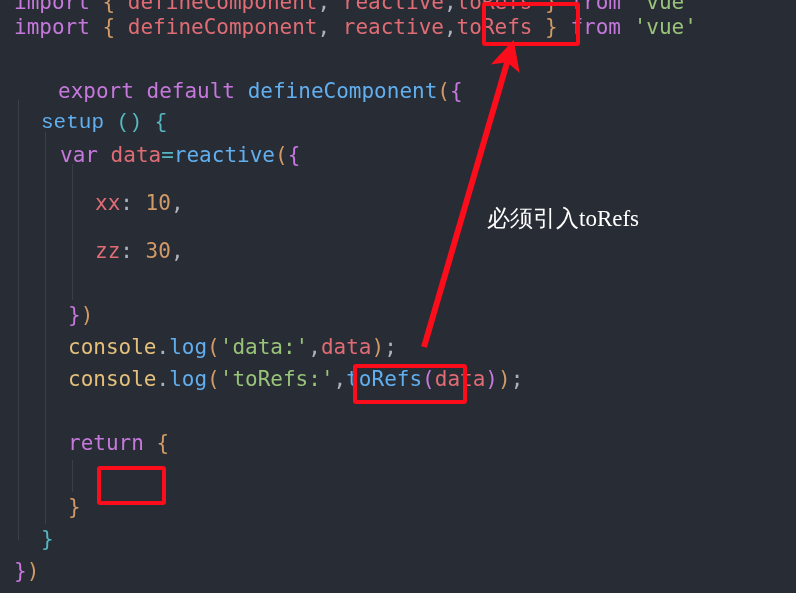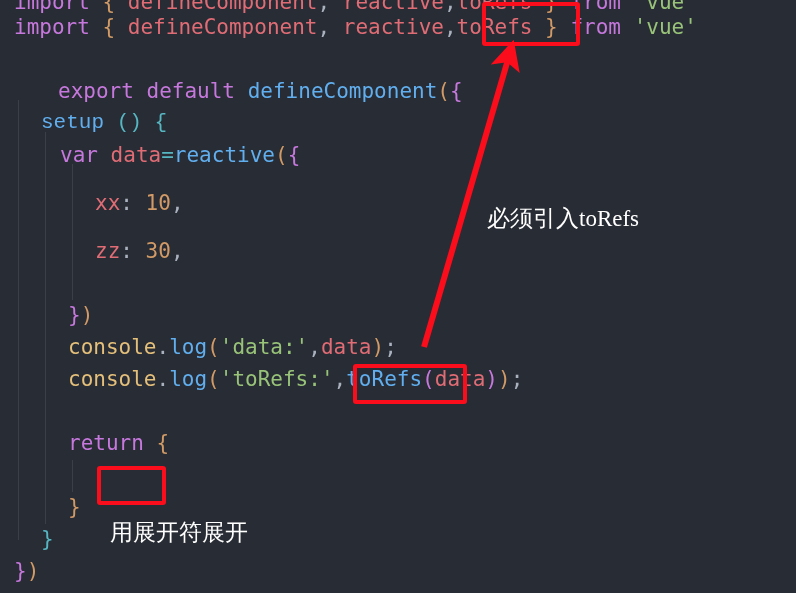--- a/index.html
+++ b/index.html
@@ -149,16 +149,15 @@
       <defs>
         <marker id="arrowhead" markerWidth="5" markerHeight="5" refX="2.2" refY="2.5" orient="auto" markerUnits="strokeWidth">
           <polygon points="0,0 5,2.5 0,5 1.1,2.5" fill="#fc0d1b"></polygon>
         </marker>
       </defs>
       <line x1="424" y1="347" x2="509" y2="56" stroke="#fc0d1b" stroke-width="6" marker-end="url(#arrowhead)"></line>
     </svg>
 
     <div class="cn-note" style="left:487px; top:207px;">必须引入toRefs</div>
 
-    <div class="cn-note" style="left:110px; top:521px;">用展开符展开</div>
   </div>
 
 </div>
 
 </body></html>

